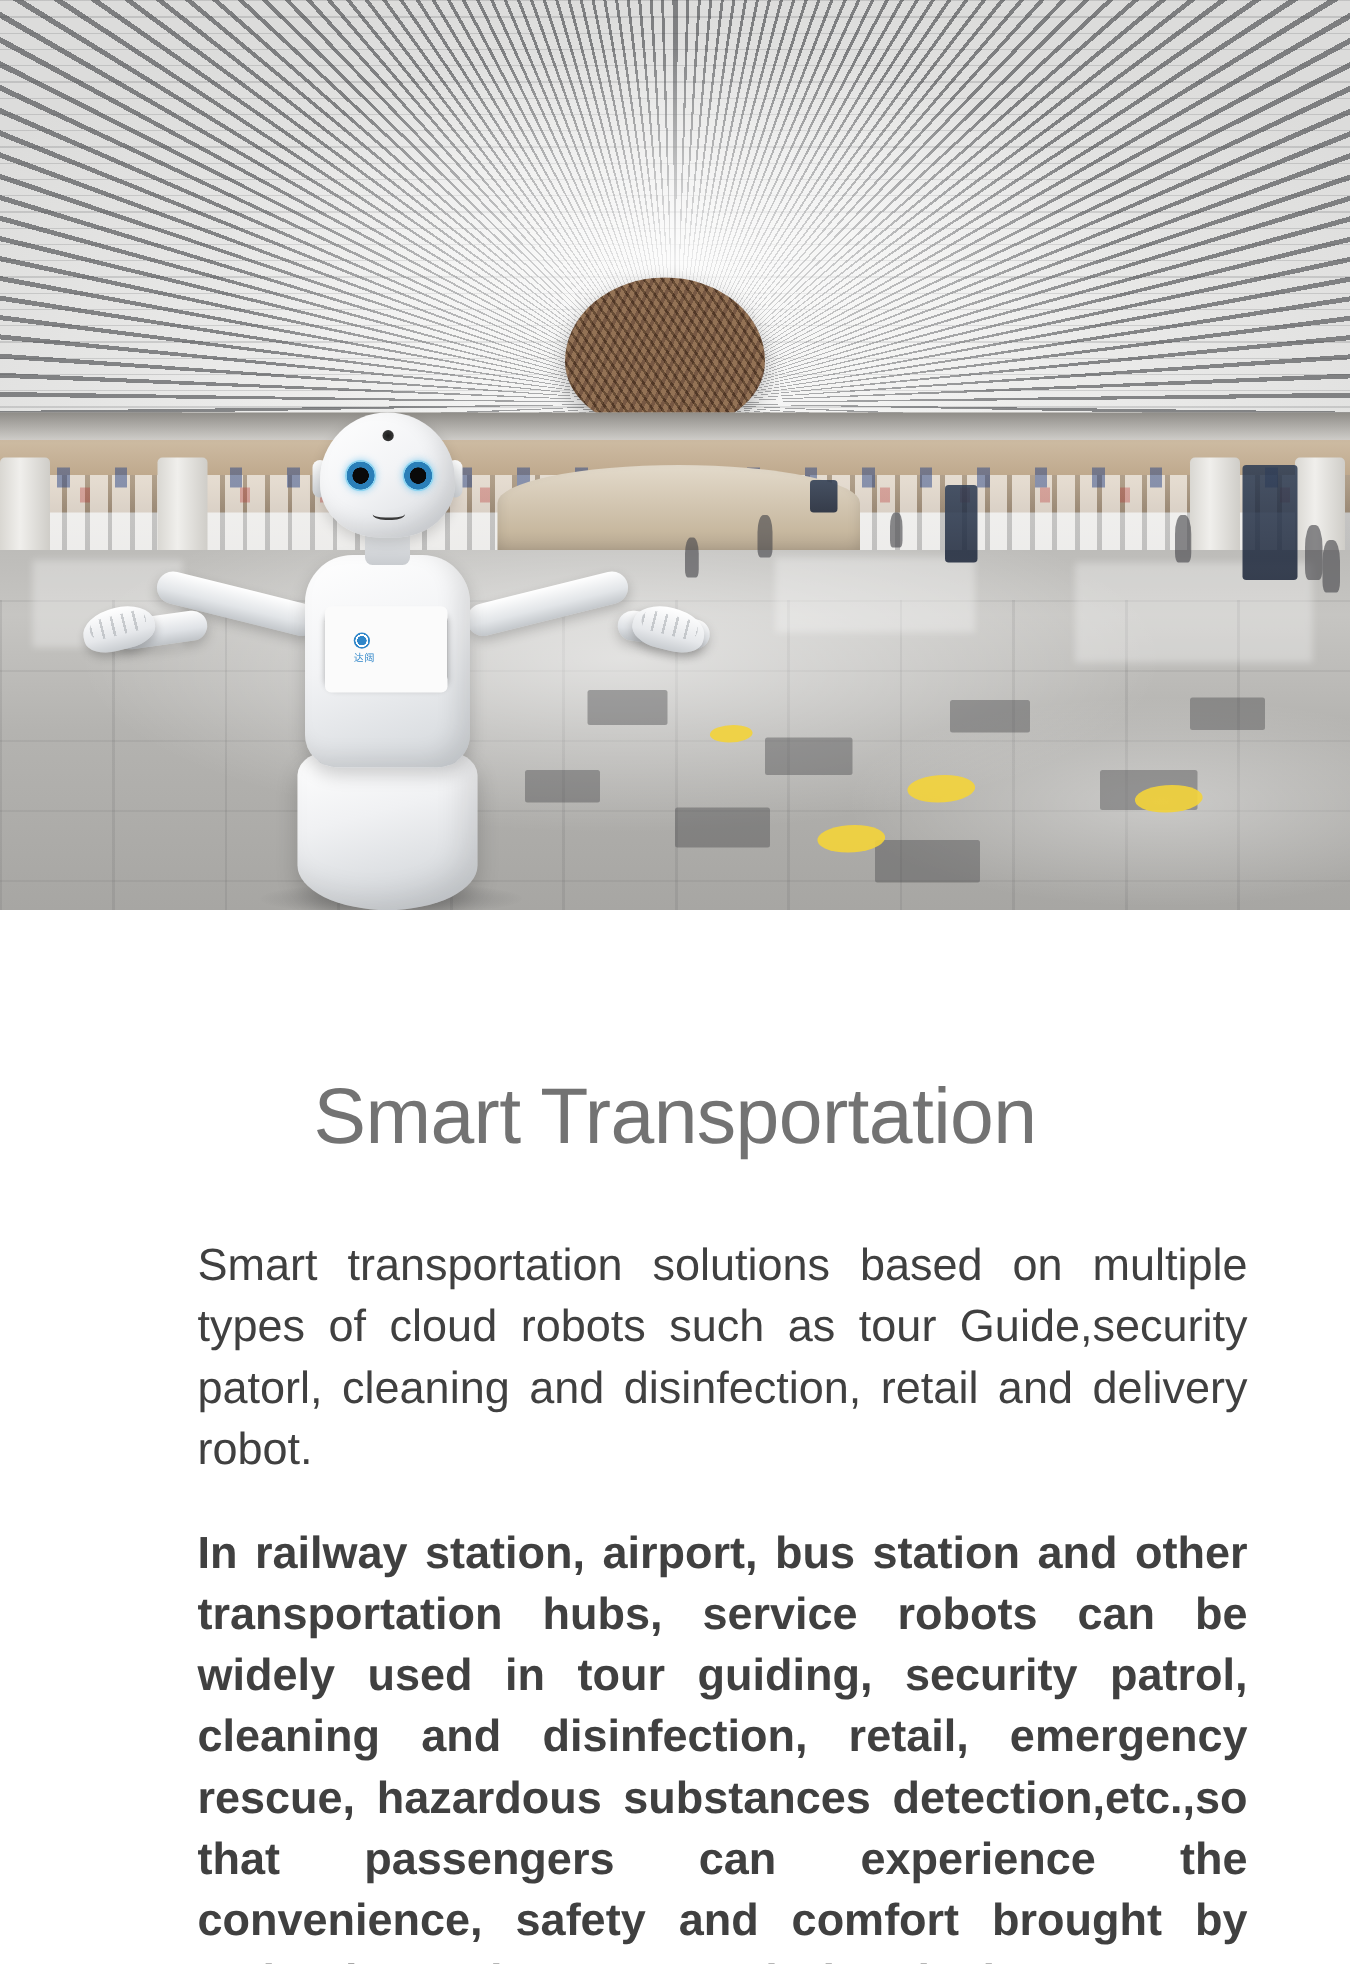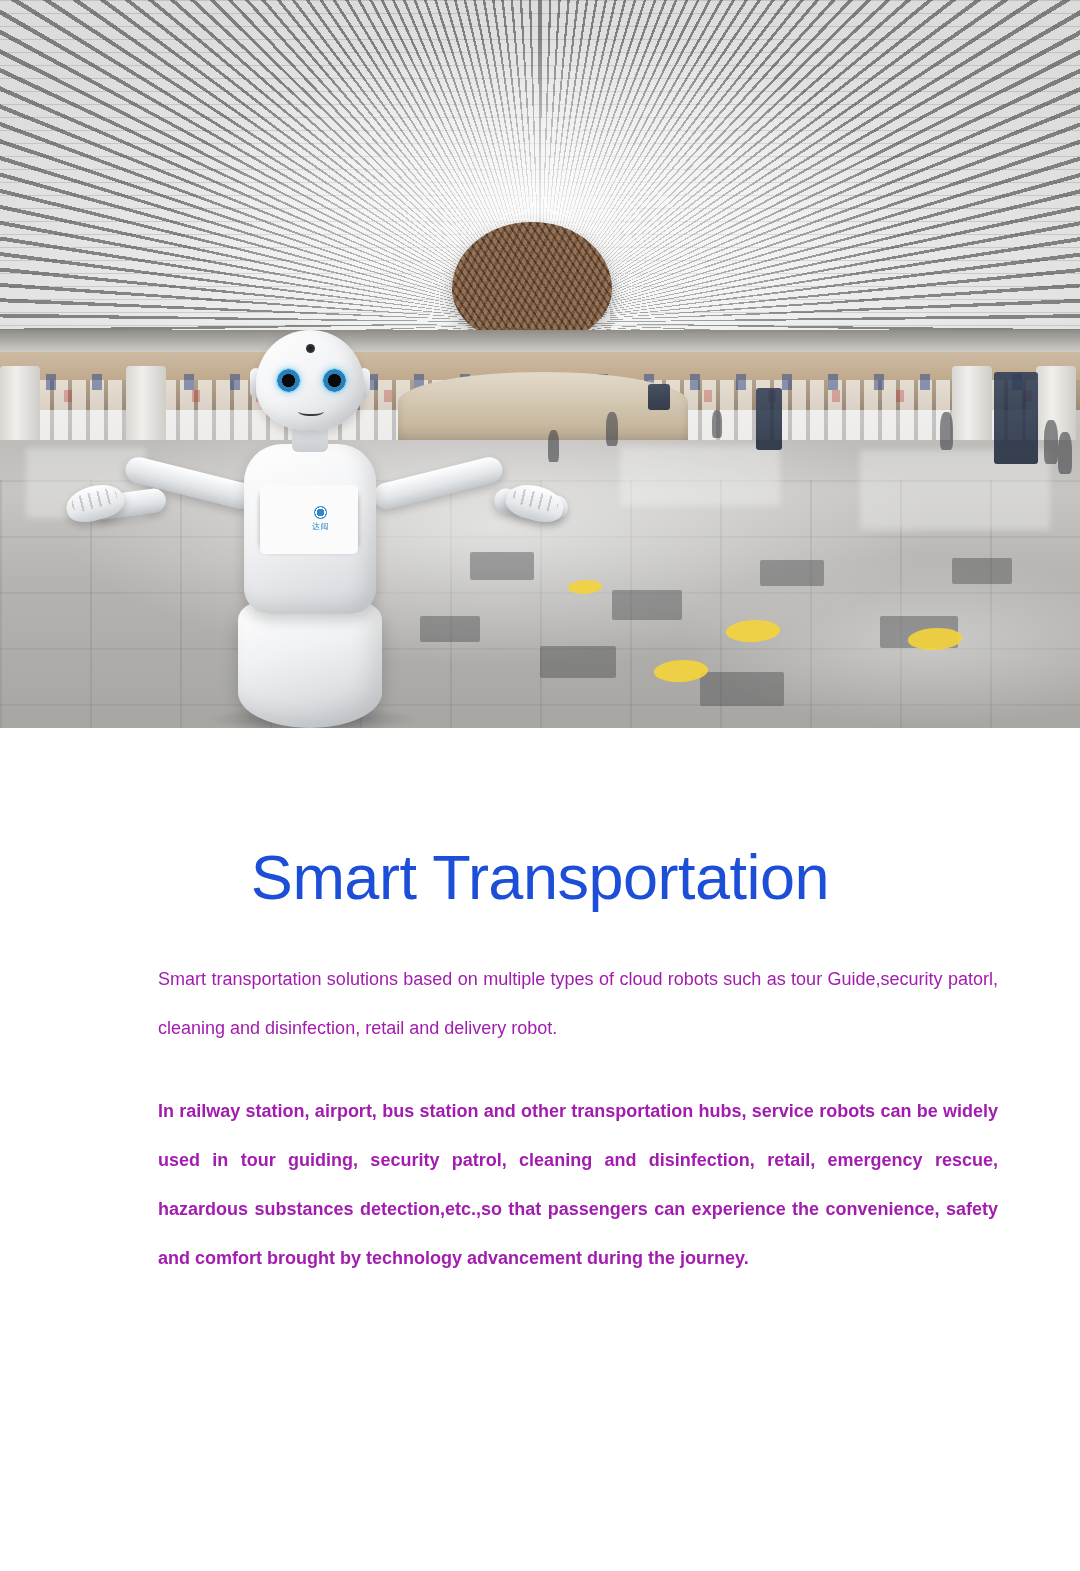--- a/index.html
+++ b/index.html
@@ -223,21 +223,21 @@
     position: absolute; left: 260px; top: 488px;
     width: 98px; height: 62px;
     border-radius: 9px;
     background: linear-gradient(to bottom, #2b2e33, #1a1c20);
     box-shadow: 0 2px 5px rgba(0,0,0,.3);
     display: flex; align-items: center; justify-content: center;
   }
   .r-screen {
     width: 88px; height: 69px; border-radius: 5px;
     background: #fbfbfb;
-    display: flex; flex-direction: column; align-items: center; justify-content: center;
+    display: flex; flex-direction: column; justify-content: center;
     gap: 2px;
     padding-left: 23px;
   }
   .r-logo-mark {
     width: 13px; height: 13px; border-radius: 50%;
     background: radial-gradient(circle, #2f86c9 0 40%, #ffffff 42% 55%, #2f86c9 57% 100%);
   }
   .r-logo-text { font-size: 8px; color: #2f86c9; letter-spacing: .5px; }
   .r-arm {
     position: absolute; top: 470px;
@@ -304,40 +304,40 @@
 
   
   .content {
     position: absolute;
     left: 0; top: 728px;
     width: 1080px;
     padding: 0;
     background: #ffffff;
   }
   .title {
-    margin: 0;
+    margin: 16px;
     padding: 118px 0 0 0;
     text-align: center;
     font-size: 63px;
     font-weight: 400;
-    color: #1d4ed8;
+    color: #737373;
     letter-spacing: -0.5px;
     line-height: 1;
   }
   .paragraphs {
     margin: 0 auto;
     width: 916px;
     padding: 46px 0 0 76px;
     box-sizing: border-box;
   }
   .para {
     margin: 0 0 34px 0;
-    font-size: 18px;
+    font-size: 36px;
     line-height: 49px;
-    color: #a21caf;
+    color: #404040;
     text-align: justify;
     text-justify: inter-word;
     max-width: 920px;
   }
   .para:last-child { margin-bottom: 0; font-weight: bold; }
 </style>
 </head>
 <body>
 
 <div class="hero">

